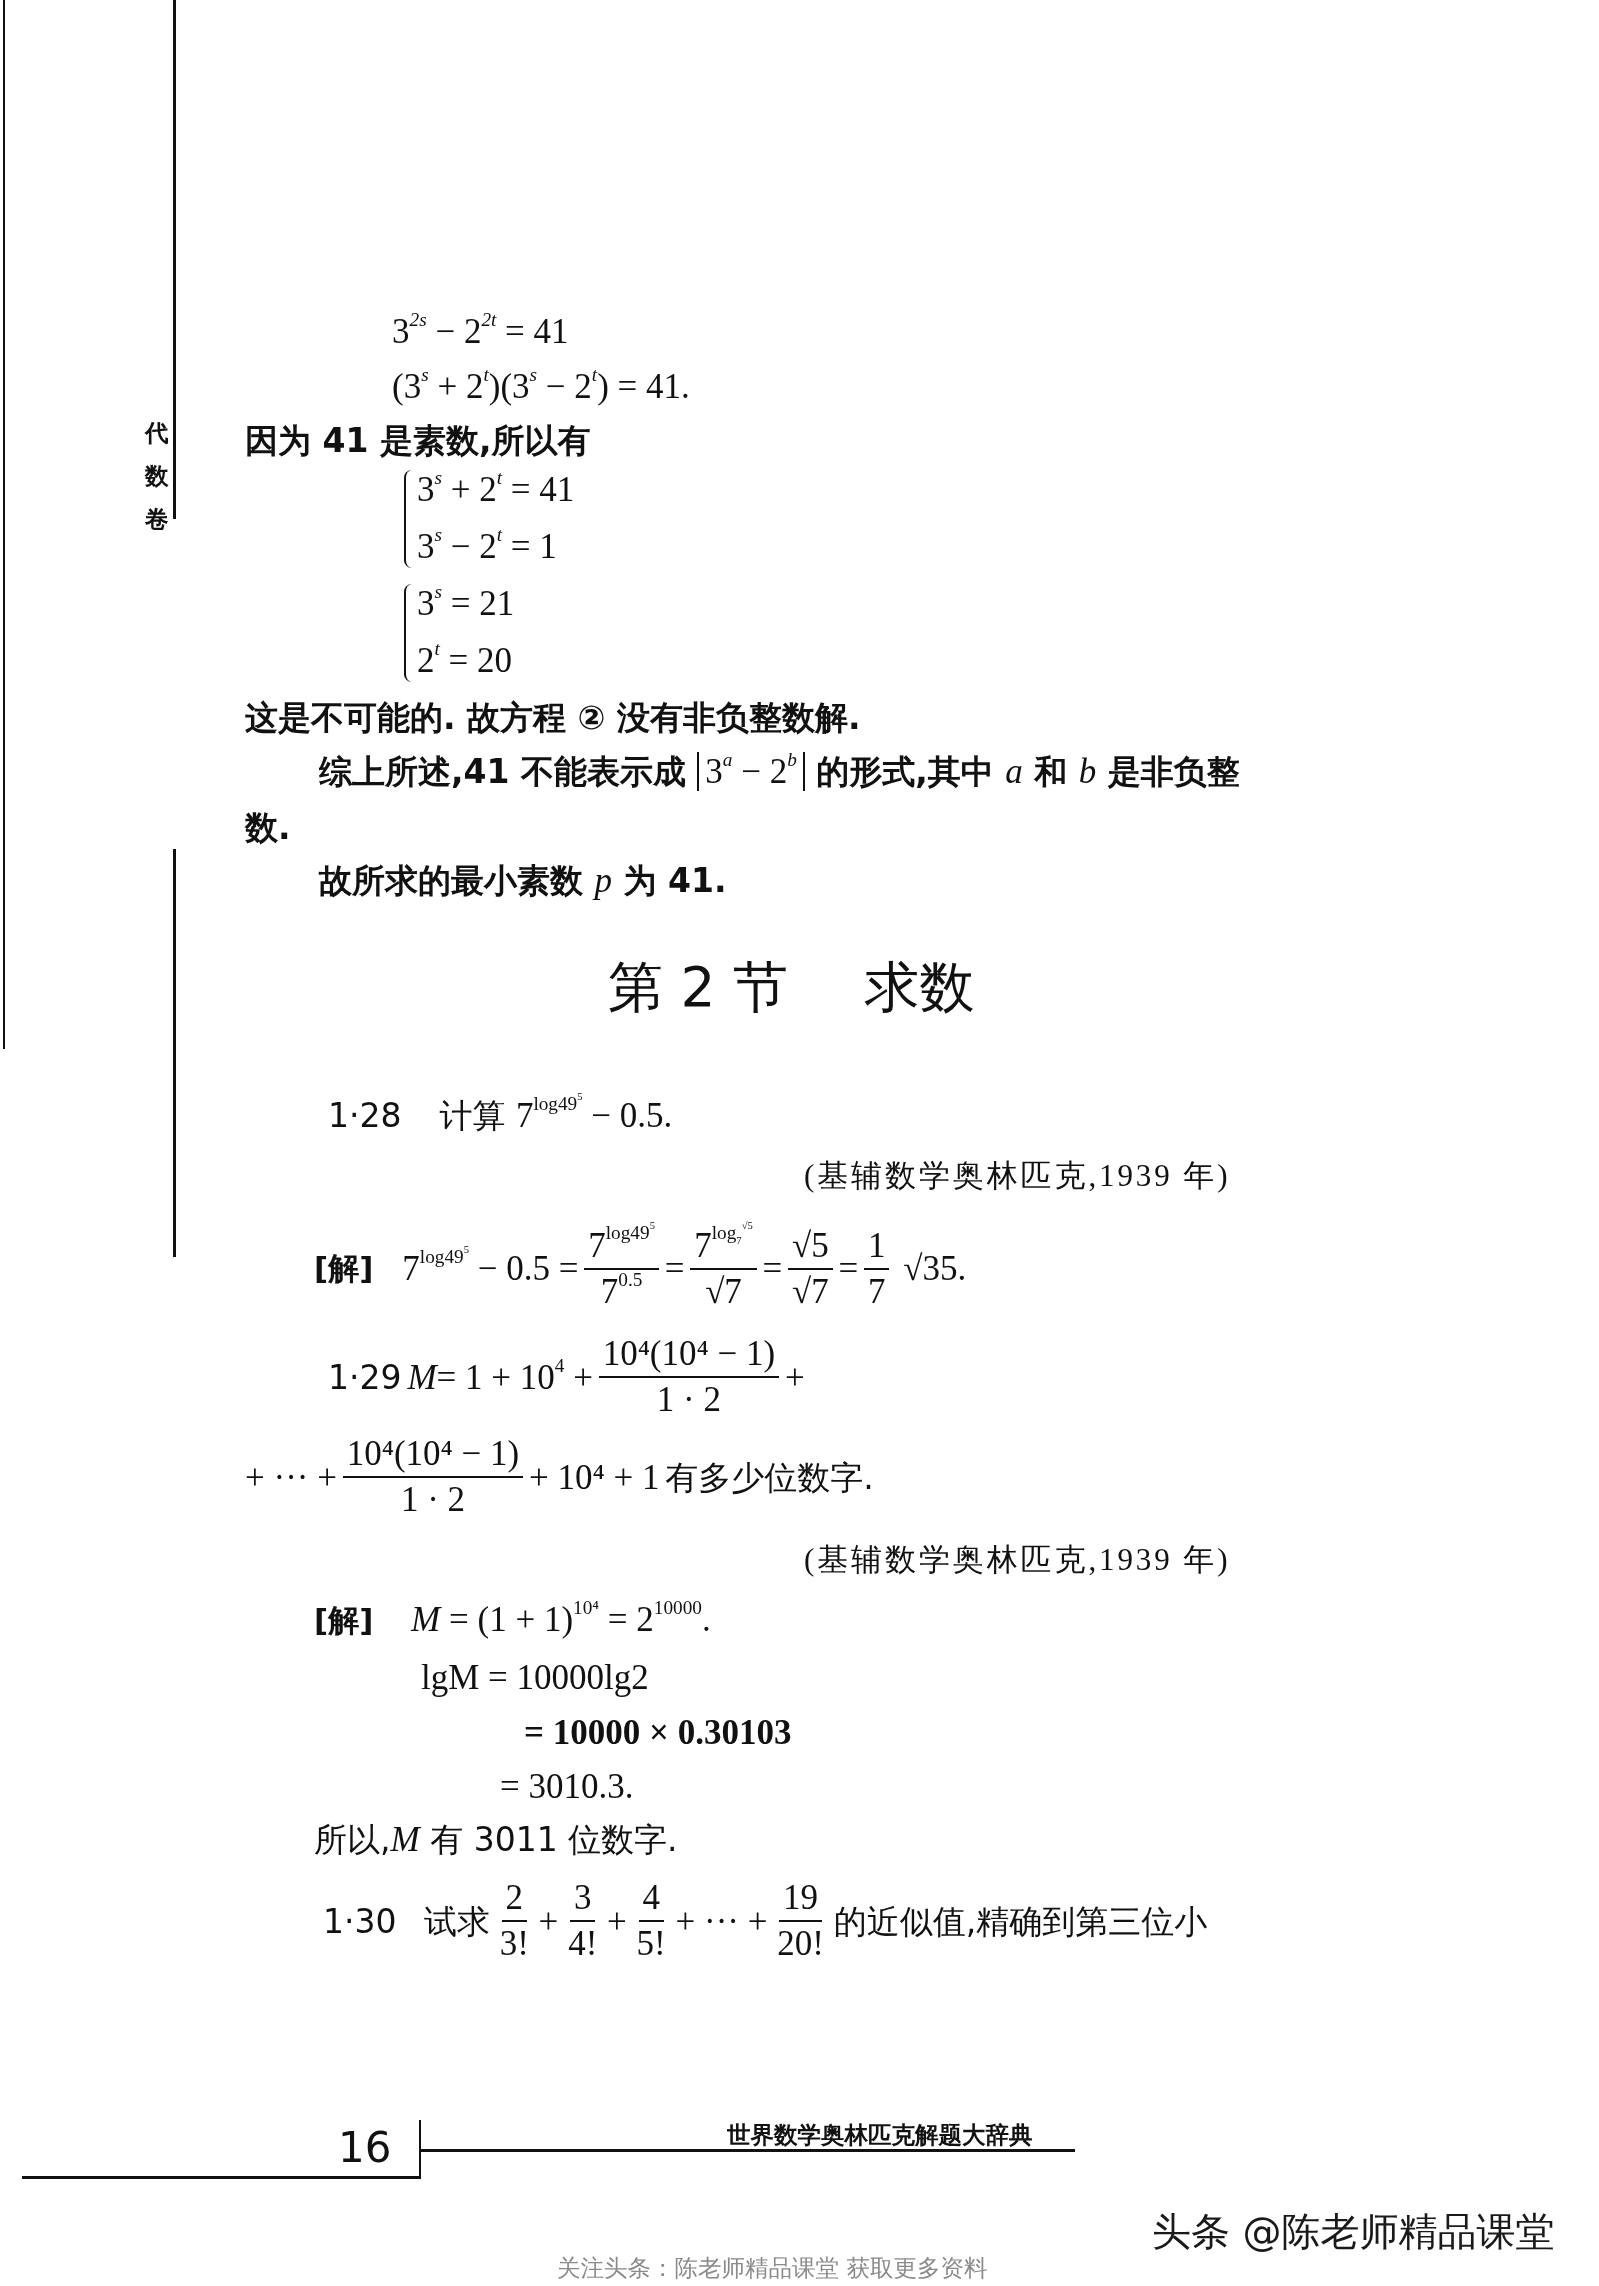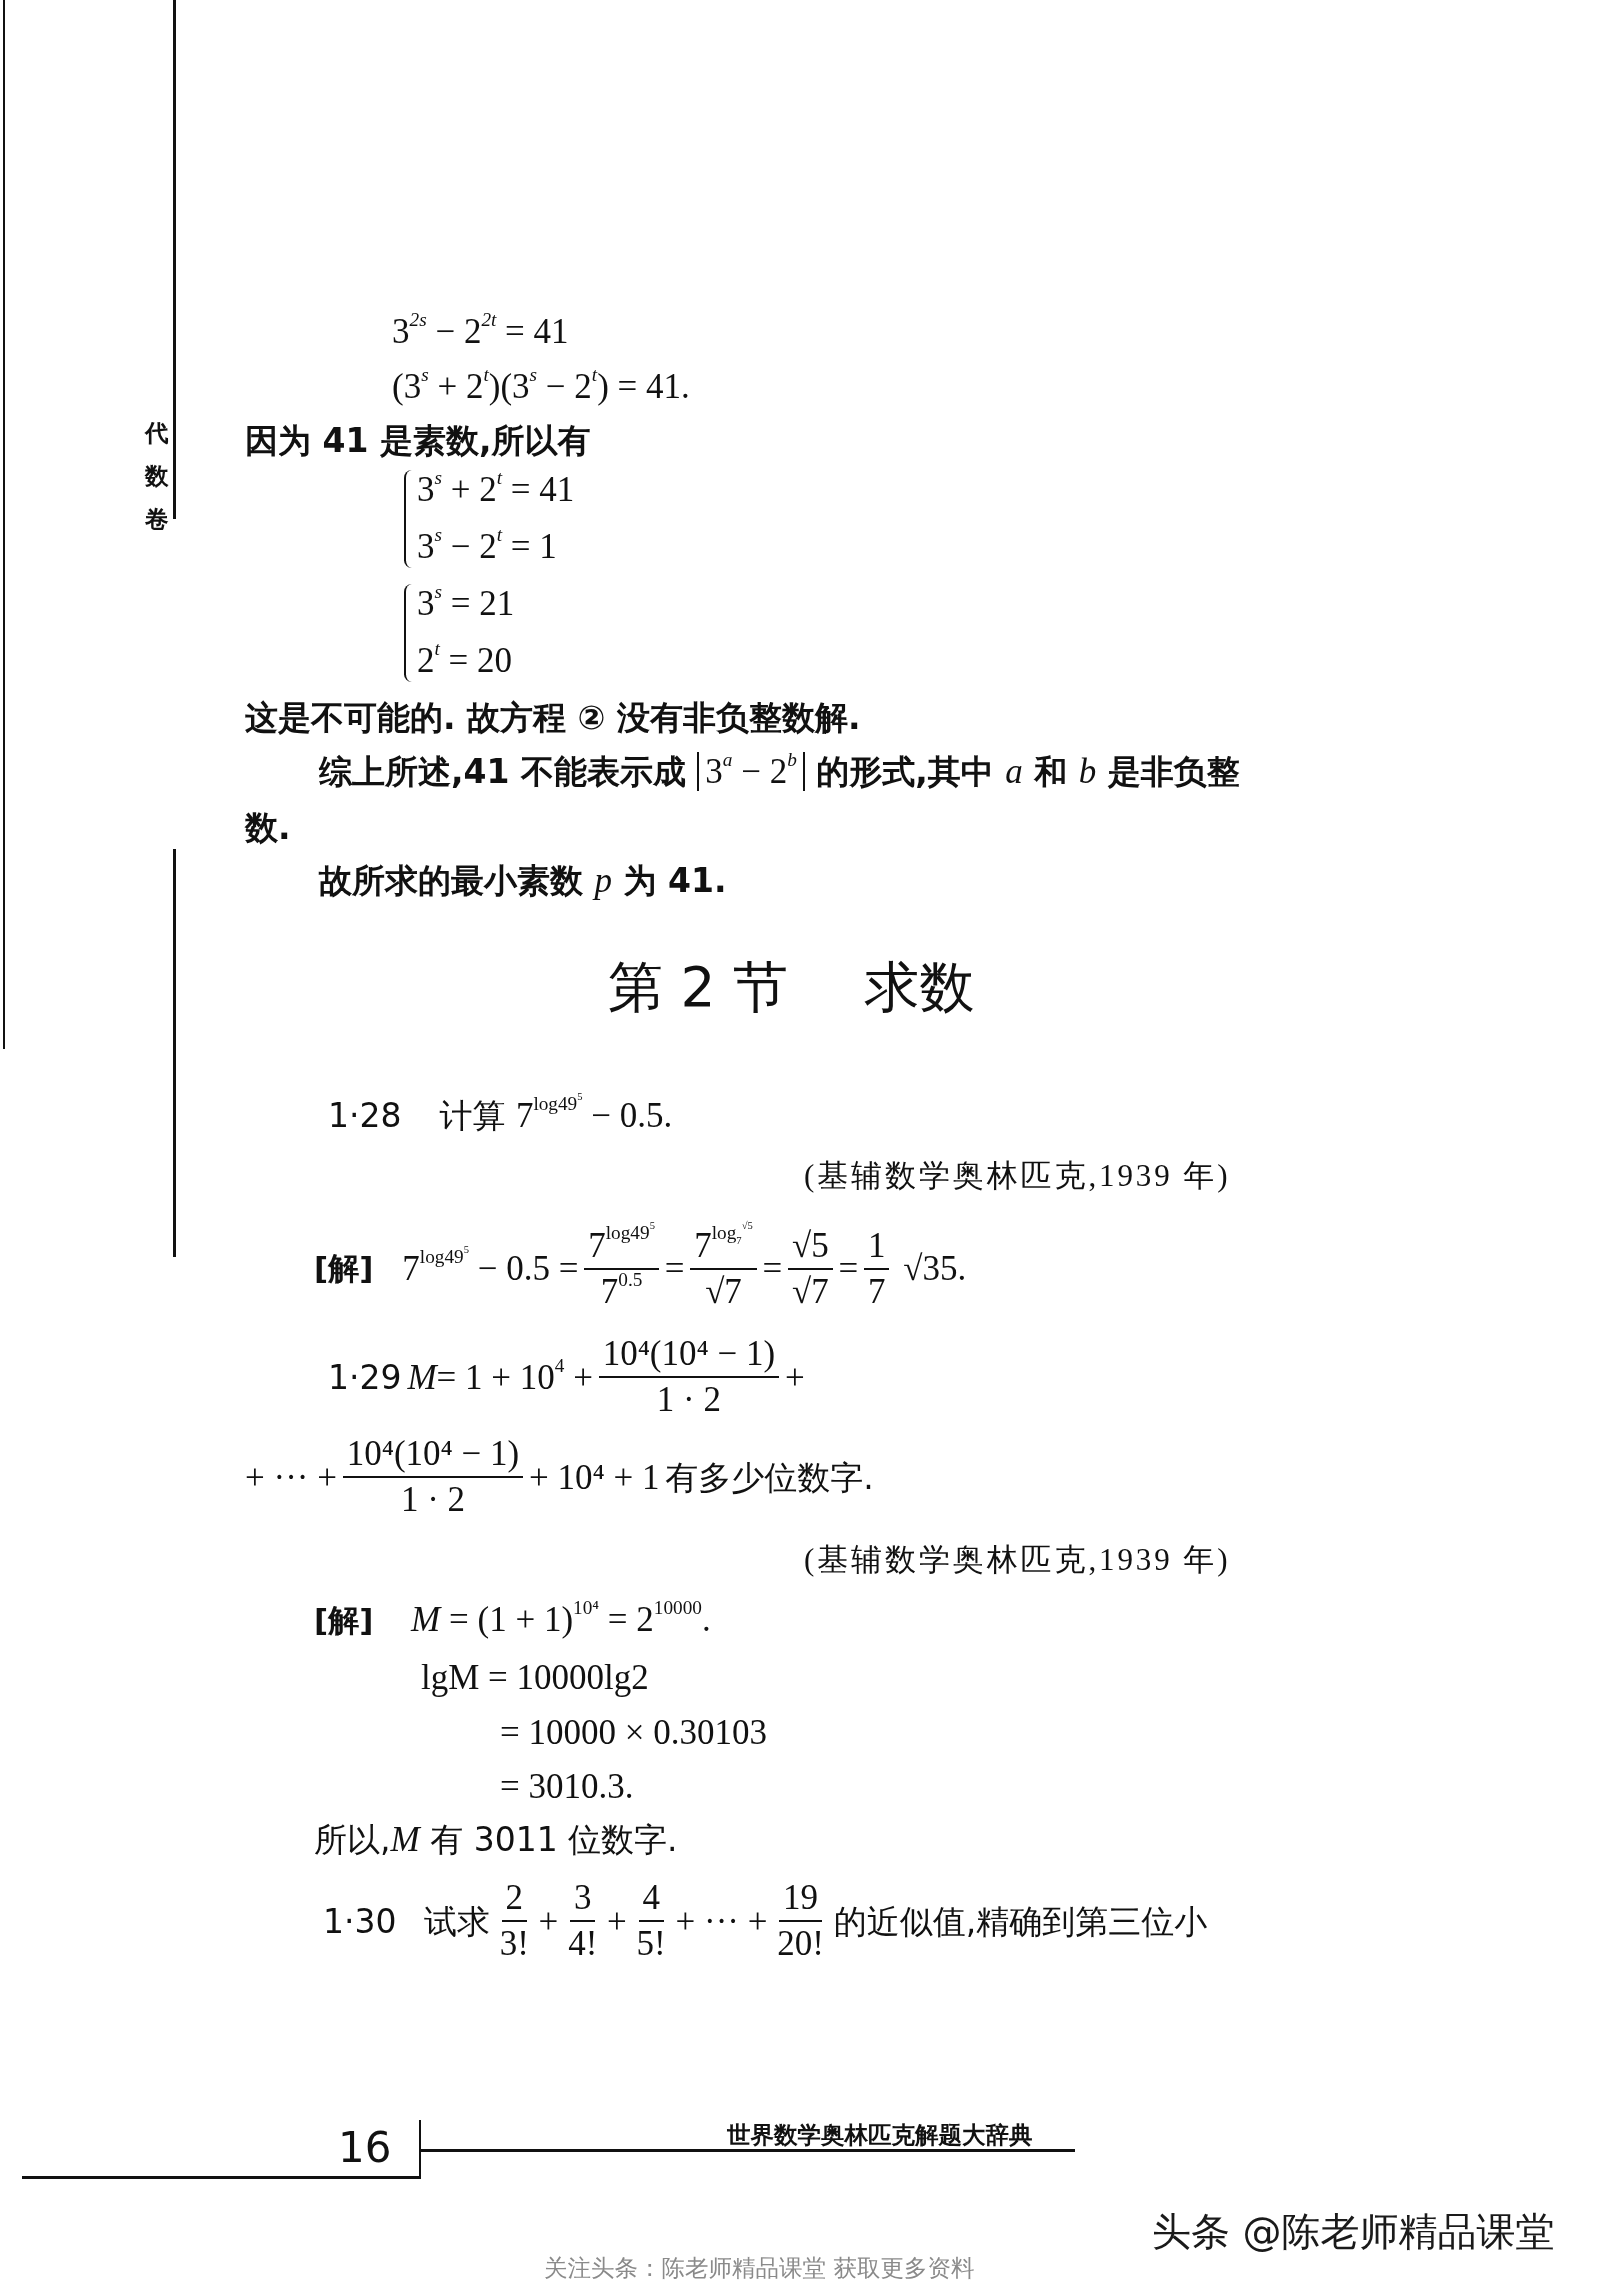--- a/index.html
+++ b/index.html
@@ -145,21 +145,21 @@
 </div>
 <div class="abs source" style="left:804px;top:1539px;">(基辅数学奥林匹克,1939 年)</div>
 
 <div class="abs math" style="left:314px;top:1600px;">
   <span class="cn" style="font-size:31px;">[解]</span>
   <span class="it" style="margin-left:29px;">M</span><span> = (1 + 1)</span><sup>10⁴</sup><span> = 2</span><sup>10000</sup><span>.</span>
 </div>
 <div class="abs math" style="left:421px;top:1658px;">
   <span>lgM</span><span> = 10000lg2</span>
 </div>
-<div class="abs math" style="left:500px;top:1713px;">= 10000 × 0.30103</div>
+<div class="abs math" style="left:524px;top:1713px;font-weight:bold;">= 10000 × 0.30103</div>
 <div class="abs math" style="left:500px;top:1767px;">= 3010.3.</div>
 
 <div class="abs txt cn" style="left:314px;top:1820px;font-weight:normal;">
   <span>所以,</span><span class="math it">M</span>
   <span>有 3011 位数字.</span>
 </div>
 
 <div class="abs txt" style="left:323px;top:1874px;display:flex;align-items:center;height:94px;">
   <span class="cn" style="font-weight:normal;">1·30</span>
   <span class="cn" style="font-weight:normal;margin-left:27.4px;">试求</span>
@@ -185,14 +185,14 @@
   <span class="cn" style="font-weight:normal;">的近似值,精确到第三位小</span>
 </div>
 
 <div class="abs pageno" style="left:338px;top:2123px;">16</div>
 <div class="vline" style="left:419px;top:2120px;height:59px;width:2px;"></div>
 <div class="hline" style="left:420px;top:2149px;width:655px;"></div>
 <div class="hline" style="left:21.6px;top:2176px;width:399px;"></div>
 <div class="abs footer-title" style="left:727px;top:2119px;">世界数学奥林匹克解题大辞典</div>
 
 <div class="abs watermark" style="left:1152px;top:2205px;">头条 @陈老师精品课堂</div>
-<div class="abs promo" style="left:544px;top:2252px;">关注头条：陈老师精品课堂  获取更多资料</div>
+<div class="abs promo" style="left:557px;top:2252px;">关注头条：陈老师精品课堂  获取更多资料</div>
 
 
 </body></html>

